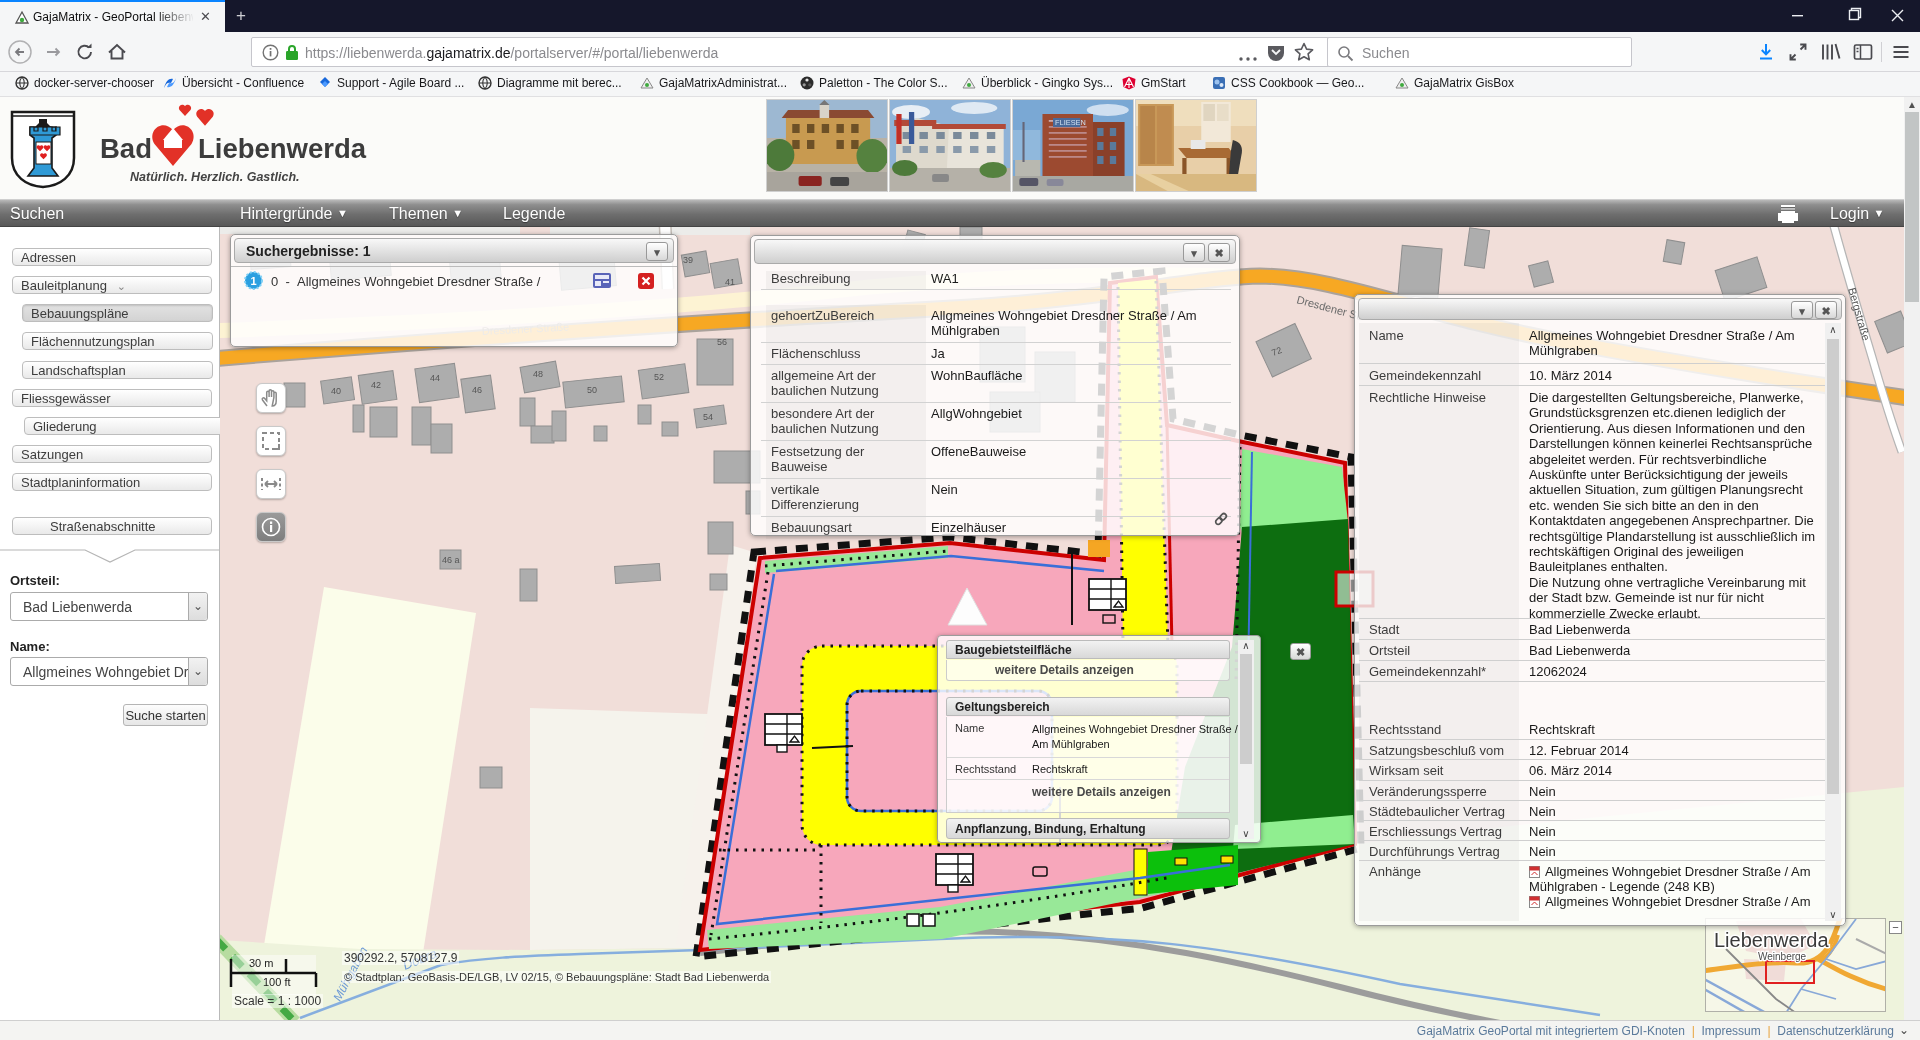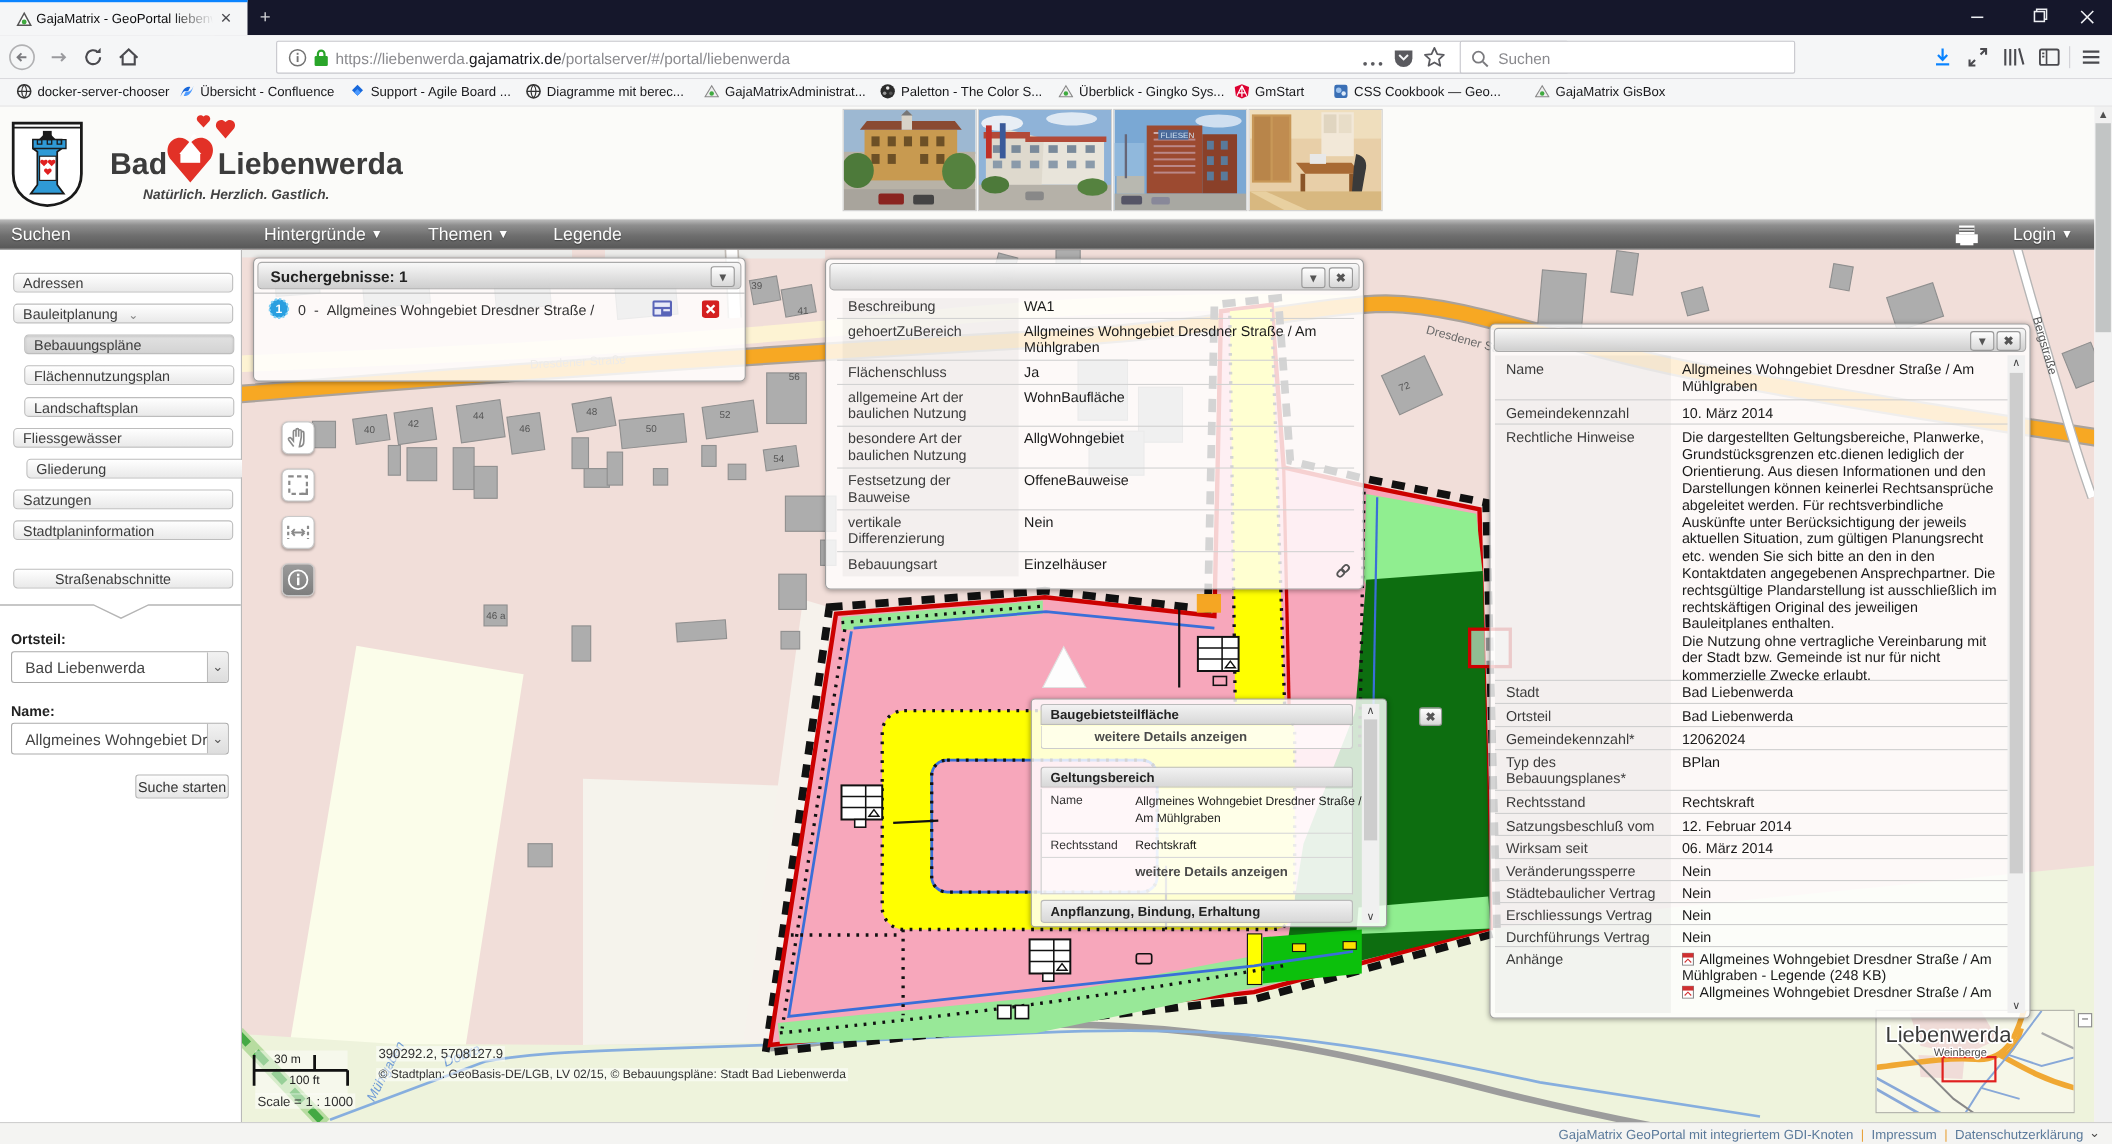--- a/index.html
+++ b/index.html
@@ -673,21 +673,21 @@
   <div class="phead">
     <div class="pbtn" style="right:30px;">▾</div>
     <div class="pbtn" style="right:5px;">✖</div>
   </div>
   <div class="abs" style="left:10px; top:32px; width:470px; font-size:13px;">
     <div style="position:relative; border-bottom:1px solid #d2d2d2; height:22px;">
           <div style="position:absolute; left:5px; top:3px; width:160px; bottom:0; background:rgba(120,120,120,0.07);"></div>
           <span style="position:absolute; left:10px; top:3px; color:#3c3c3c;">Beschreibung</span>
           <span style="position:absolute; left:170px; top:3px; color:#1a1a1a;">WA1</span>
         </div>
-    <div style="position:relative; border-bottom:1px solid #d2d2d2; height:38px;">
+    <div style="position:relative; border-bottom:1px solid #d2d2d2; height:38px;margin-top:15px;">
           <div style="position:absolute; left:5px; top:0; width:160px; bottom:0; background:rgba(120,120,120,0.07);"></div>
           <span style="position:absolute; left:10px; top:3px; color:#3c3c3c;">gehoertZuBereich</span>
           <span style="position:absolute; left:170px; top:3px; color:#1a1a1a;">Allgmeines Wohngebiet Dresdner Straße / Am<br>Mühlgraben</span>
         </div>
     <div style="position:relative; border-bottom:1px solid #d2d2d2; height:22px;">
           <div style="position:absolute; left:5px; top:0; width:160px; bottom:0; background:rgba(120,120,120,0.07);"></div>
           <span style="position:absolute; left:10px; top:3px; color:#3c3c3c;">Flächenschluss</span>
           <span style="position:absolute; left:170px; top:3px; color:#1a1a1a;">Ja</span>
         </div>
     <div style="position:relative; border-bottom:1px solid #d2d2d2; height:38px;">
@@ -780,24 +780,20 @@
           <span class="tval" style="left:170px; top:3px;">Bad Liebenwerda</span>
         </div>
     <div class="trow" style="top:317px; height:21px;">
           <span class="tlab" style="left:10px; top:3px;">Ortsteil</span>
           <span class="tval" style="left:170px; top:3px;">Bad Liebenwerda</span>
         </div>
     <div class="trow" style="top:338px; height:21px;">
           <span class="tlab" style="left:10px; top:3px;">Gemeindekennzahl*</span>
           <span class="tval" style="left:170px; top:3px;">12062024</span>
         </div>
-    <div class="trow" style="top:359px; height:37px;">
-          <span class="tlab" style="left:10px; top:3px;">Typ des<br>Bebauungsplanes*</span>
-          <span class="tval" style="left:170px; top:3px;">BPlan</span>
-        </div>
     <div class="trow" style="top:396px; height:21px;">
           <span class="tlab" style="left:10px; top:3px;">Rechtsstand</span>
           <span class="tval" style="left:170px; top:3px;">Rechtskraft</span>
         </div>
     <div class="trow" style="top:417px; height:20px;">
           <span class="tlab" style="left:10px; top:3px;">Satzungsbeschluß vom</span>
           <span class="tval" style="left:170px; top:3px;">12. Februar 2014</span>
         </div>
     <div class="trow" style="top:437px; height:21px;">
           <span class="tlab" style="left:10px; top:3px;">Wirksam seit</span>

